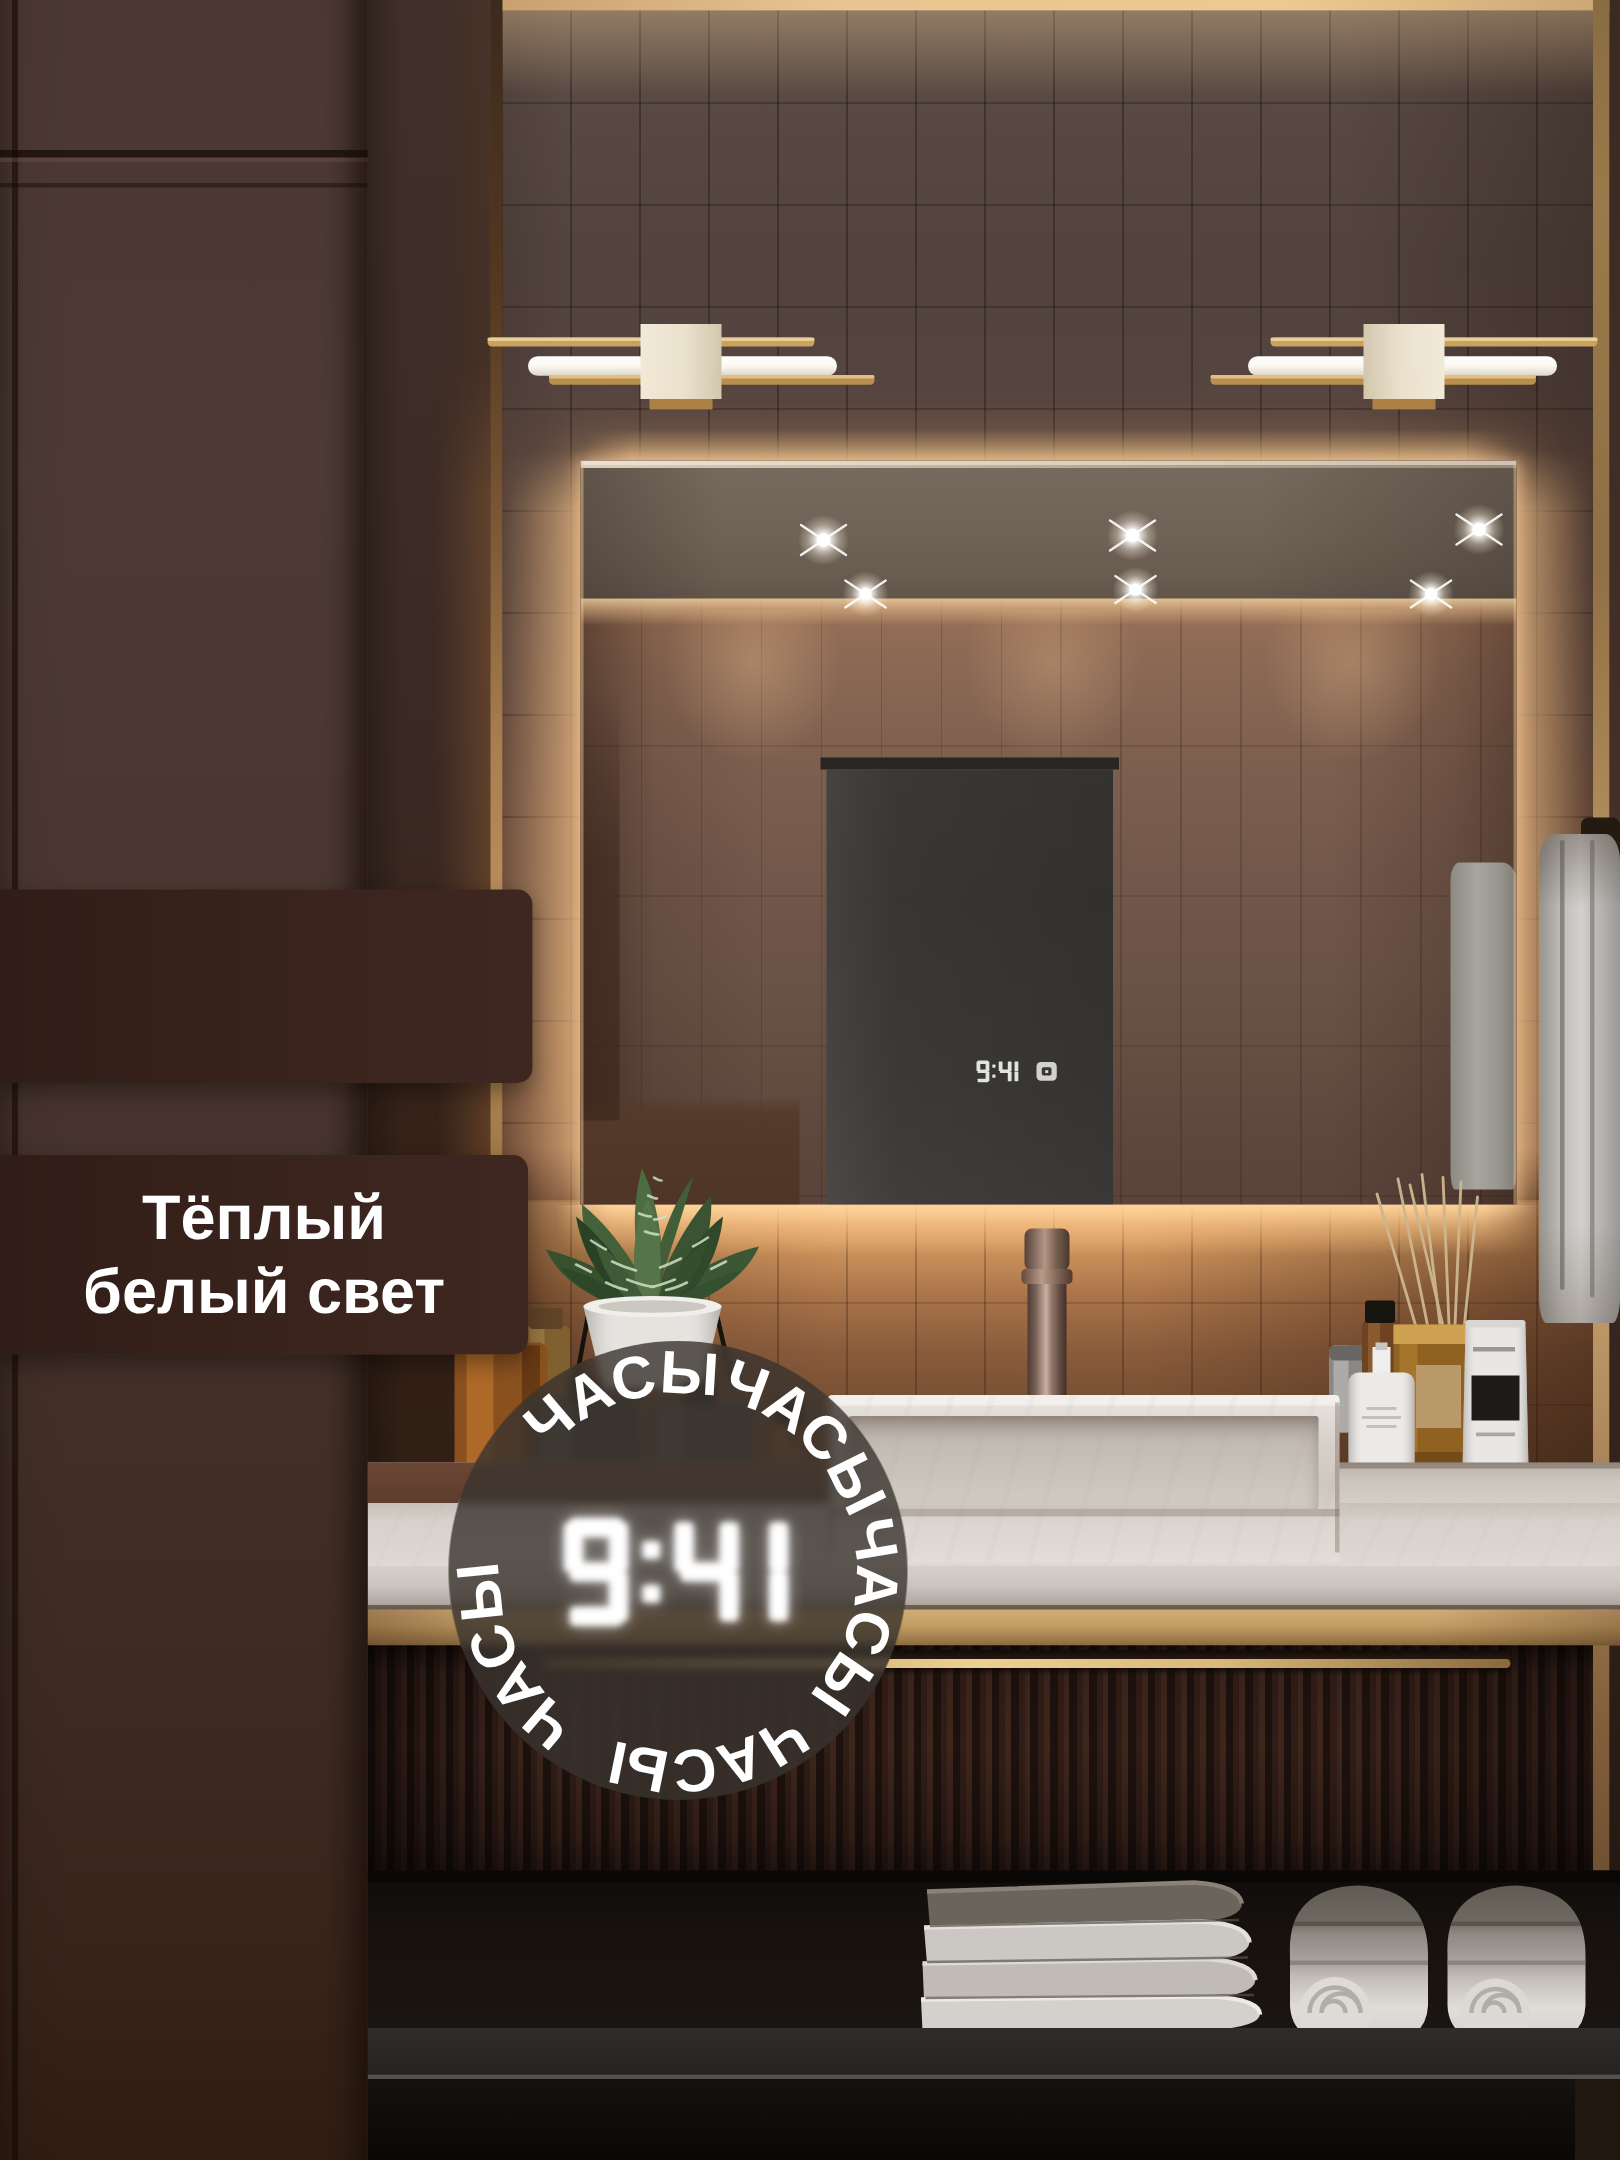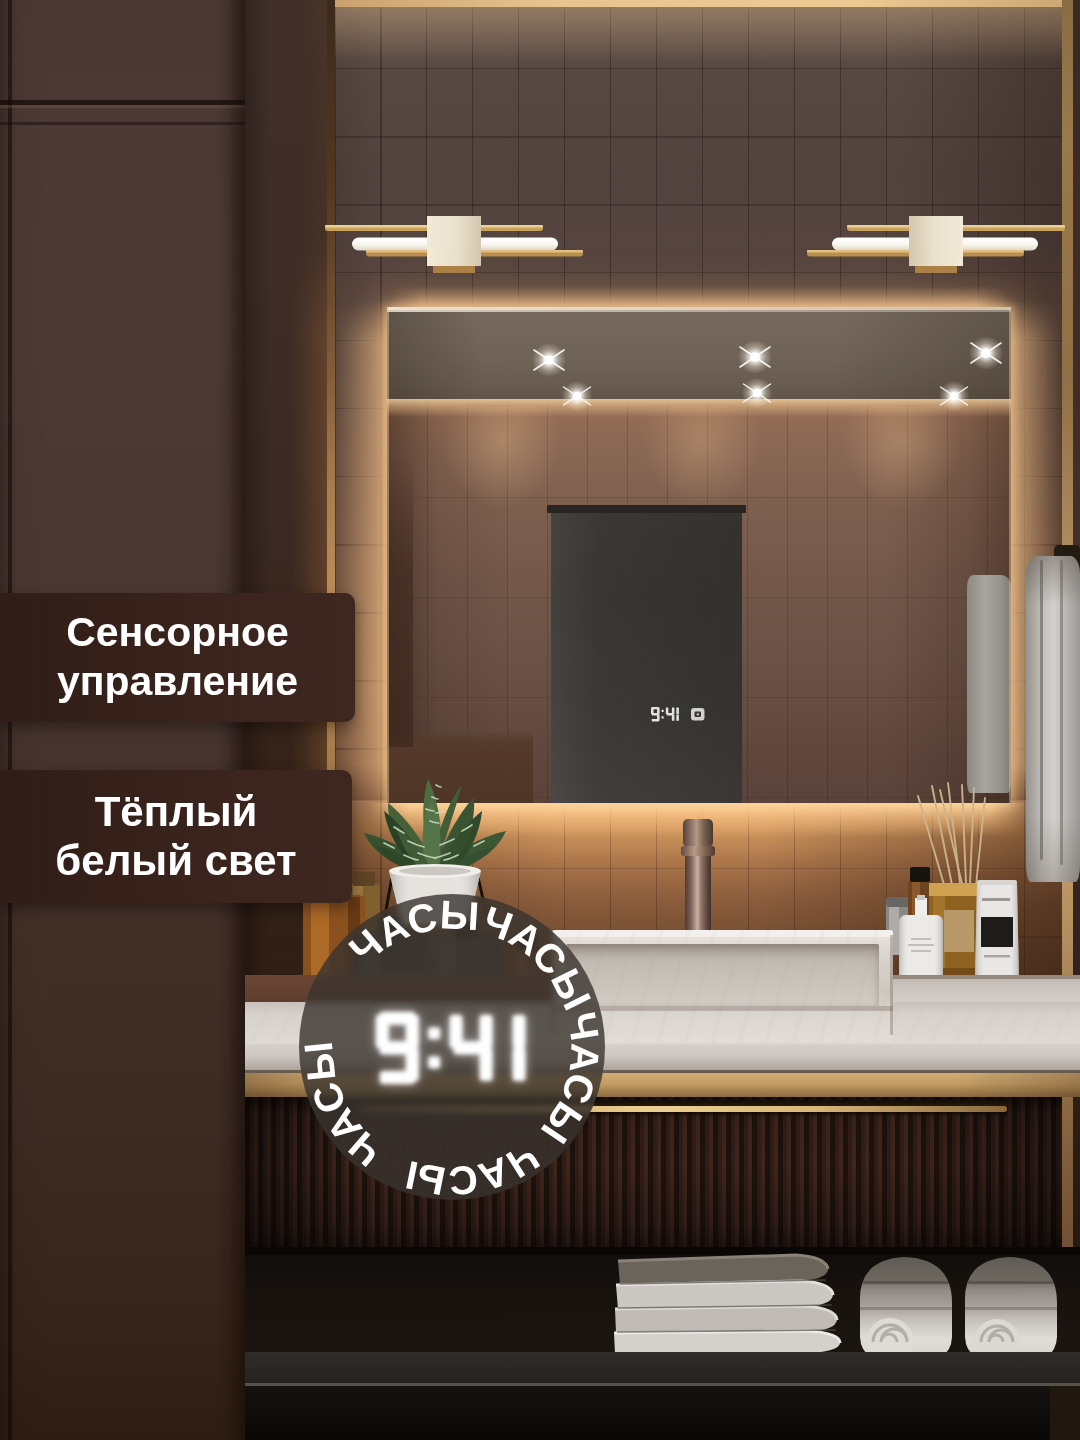--- a/index.html
+++ b/index.html
@@ -510,18 +510,17 @@
       <text><textPath href="#ringp" startOffset="73.3%">ЧАСЫ</textPath></text>
     </g>
     <g transform="translate(84,124) scale(0.97)">
       <use href="#clockbig" fill="#ffffff" opacity=".55" filter="url(#segglow)"></use>
       <use href="#clockbig" fill="#ffffff" filter="url(#segblur)"></use>
     </g>
   </svg>
 
   <div style="left:0;top:593px;width:355px;height:129px;border-radius:0 10px 10px 0;
     background:linear-gradient(90deg,#301d17,#3a241d 60%,#3e2720);box-shadow:0 6px 14px rgba(0,0,0,.35);"></div>
-  <div style="left:0;top:593px;width:355px;height:129px;color:#fff;font-weight:bold;font-size:41px;line-height:49px;text-align:center;padding-top:15px;">Сенсорное<br>управление</div>
   <div style="left:0;top:770px;width:352px;height:133px;border-radius:0 10px 10px 0;
     background:linear-gradient(90deg,#301d17,#3a241d 60%,#3e2720);box-shadow:0 6px 14px rgba(0,0,0,.35);"></div>
   <div style="left:0;top:770px;width:352px;height:133px;color:#fff;font-weight:bold;font-size:42px;line-height:49px;text-align:center;padding-top:17px;">Тёплый<br>белый свет</div>
 
 </div>
 
 </body></html>

